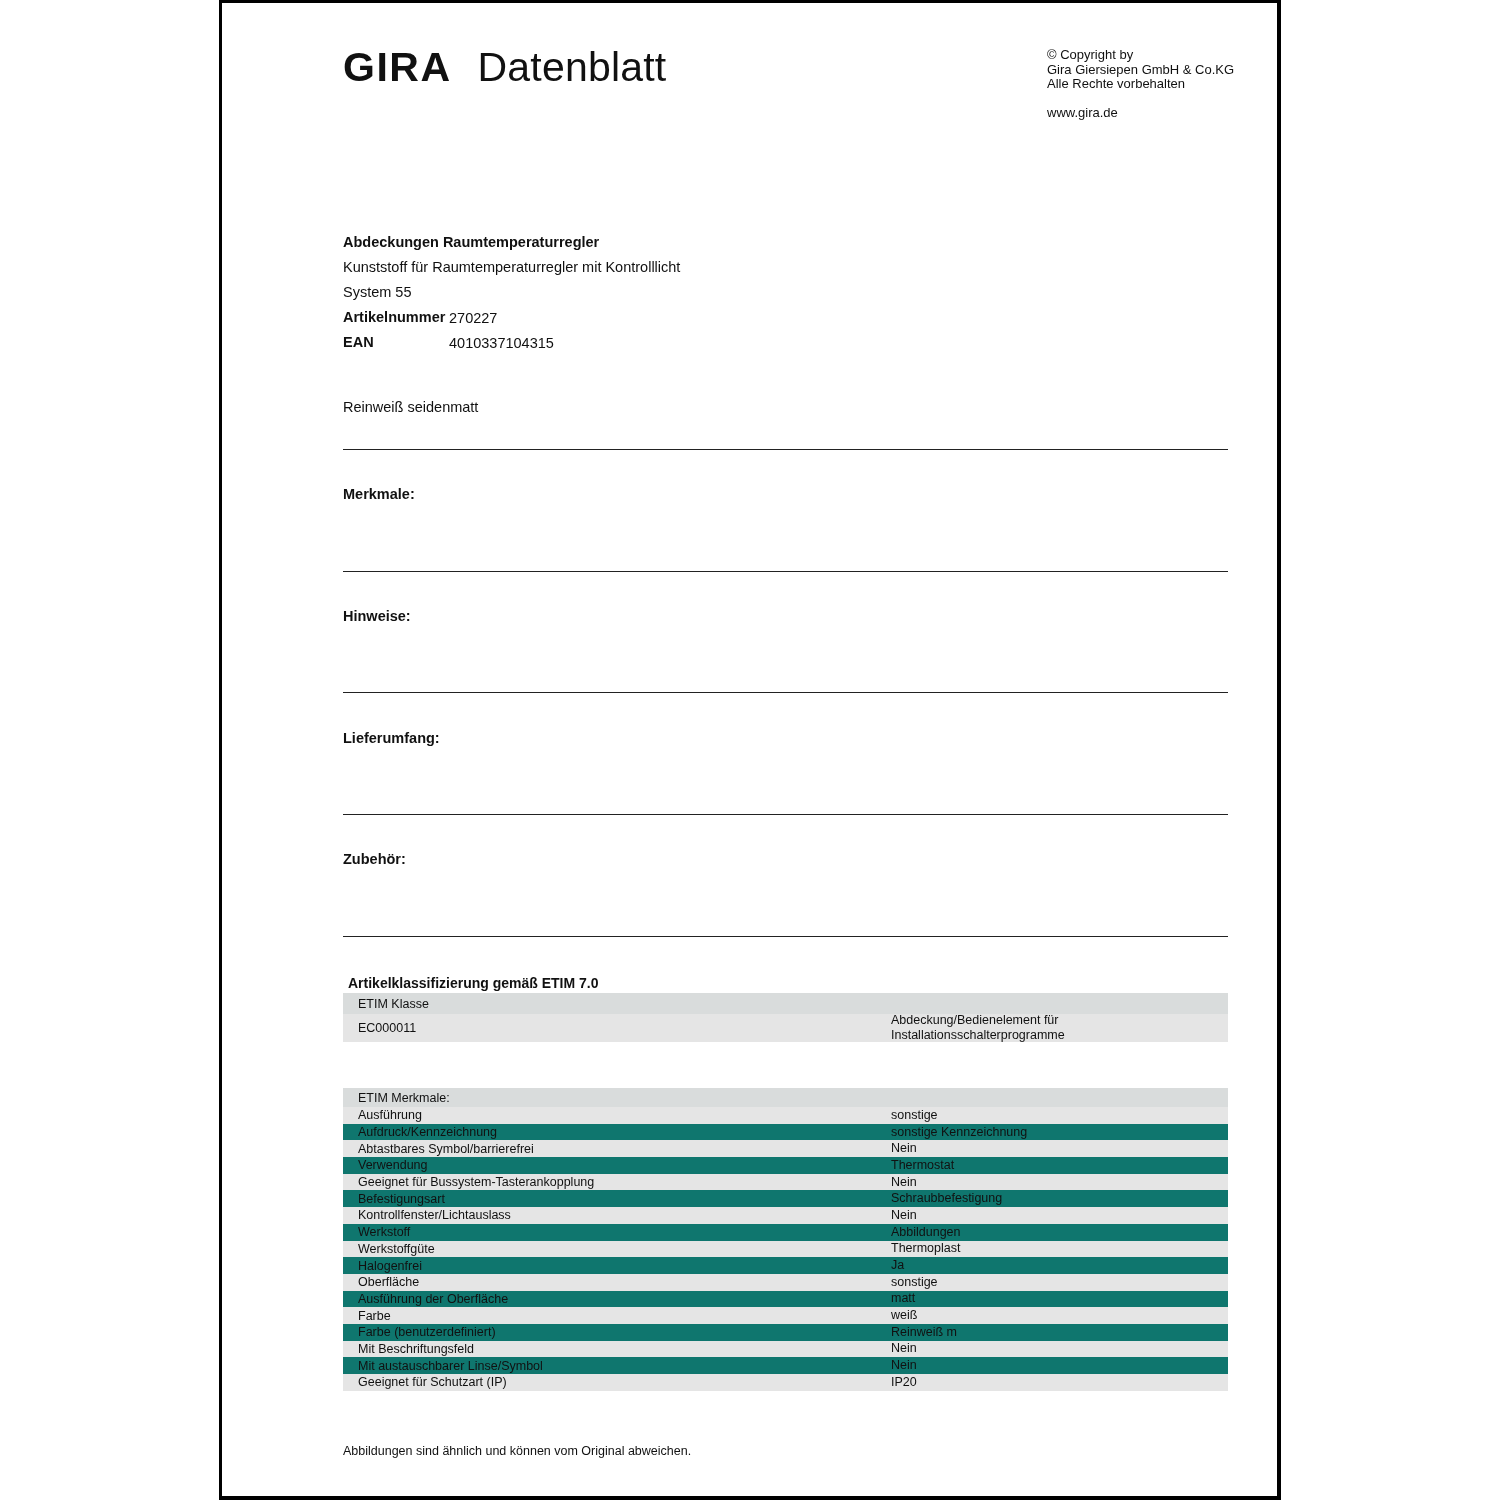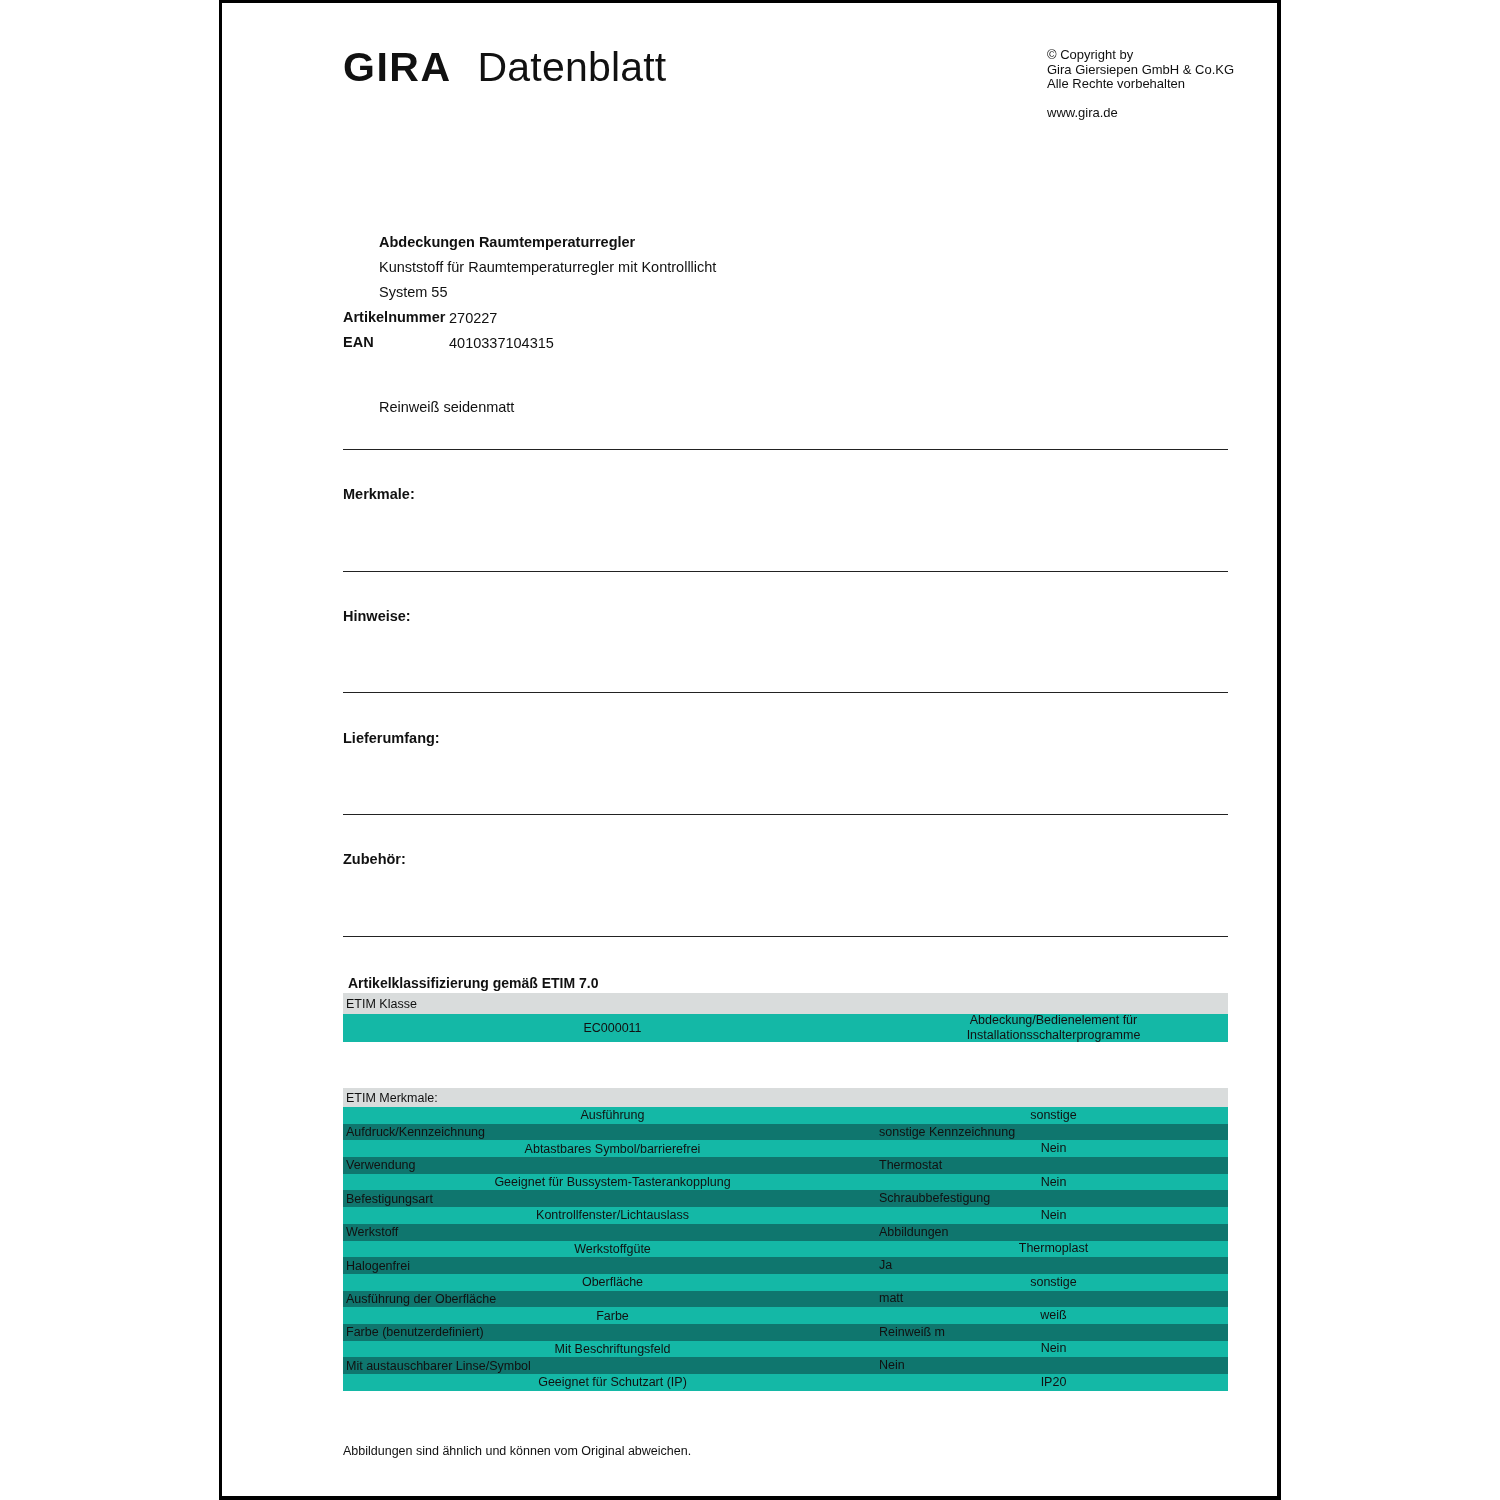--- a/index.html
+++ b/index.html
@@ -3,33 +3,33 @@
 <meta charset="utf-8">
 <style>
   html, body { margin: 0; padding: 0; background: #ffffff; }
   body { width: 1500px; height: 1500px; position: relative; font-family: "Liberation Sans", sans-serif; color: #111; }
   .page { position: absolute; left: 219px; top: 0; width: 1055px; height: 1493px; border: 3px solid #000; border-right-width: 4px; border-bottom-width: 4px; background: #fff; box-sizing: content-box; }
   .logo { position: absolute; left: 343px; top: 44px; font-size: 41px; line-height: 46px; white-space: nowrap; letter-spacing: 0.2px; }
   .logo .brand { font-weight: bold; letter-spacing: 1.5px; }
   .logo .title { font-weight: normal; margin-left: 26px; }
   .copyright { position: absolute; left: 1047px; top: 48px; font-size: 13px; line-height: 14.5px; color: #111; }
   .copyright .web { margin-top: 14px; }
-  .prod { position: absolute; left: 343px; font-size: 14.5px; color: #111; white-space: nowrap; margin-left: 36px; }
+  .prod { position: absolute; left: 343px; font-size: 14.5px; color: #111; white-space: nowrap; }
   .bold { font-weight: bold; }
   .kv-label { position: absolute; left: 343px; font-size: 14.5px; font-weight: bold; }
   .kv-value { position: absolute; left: 449px; font-size: 14.5px; }
   .rule { position: absolute; left: 343px; width: 885px; height: 0; border-top: 1.5px solid #222; }
   .section-title { position: absolute; left: 343px; font-size: 14.5px; font-weight: bold; }
   .etim-title { position: absolute; left: 348px; top: 975px; font-size: 14px; font-weight: bold; }
   .tbl { position: absolute; left: 343px; width: 885px; font-size: 12.5px; }
-  .row { display: flex; align-items: center; box-sizing: border-box; padding-left: 3px; }
+  .row { display: flex; align-items: center; box-sizing: border-box; padding-left: 15px; }
   .row .c1 { width: 533px; }
   .row .c2 { flex: 1; line-height: 15px; }
   .hdr { background: #d9dcdc; height: 21px; }
-  .ra { background: #14b8a6; text-align: center; }
+  .ra { background: #e5e5e5; }
   .rb { background: #0f766e; }
   .r16 { height: 16.7px; }
   .footer { position: absolute; left: 343px; top: 1444px; font-size: 12.5px; }
 </style>
 </head>
 <body>
 
 <div class="page"></div>
 
 <div class="logo">

